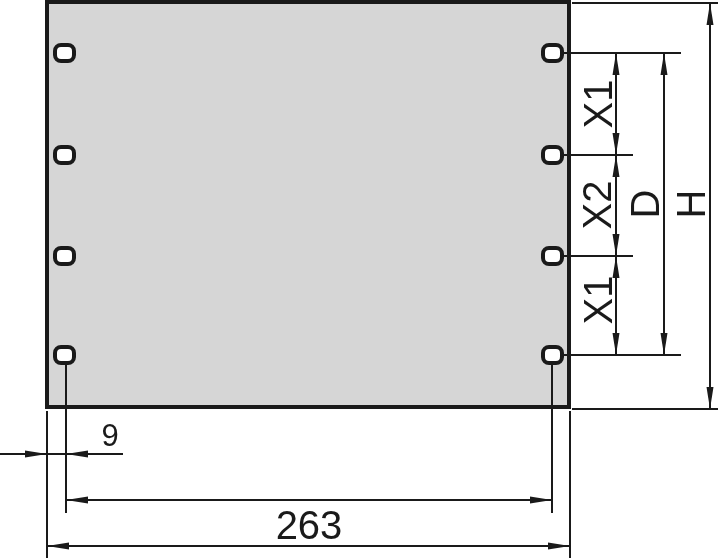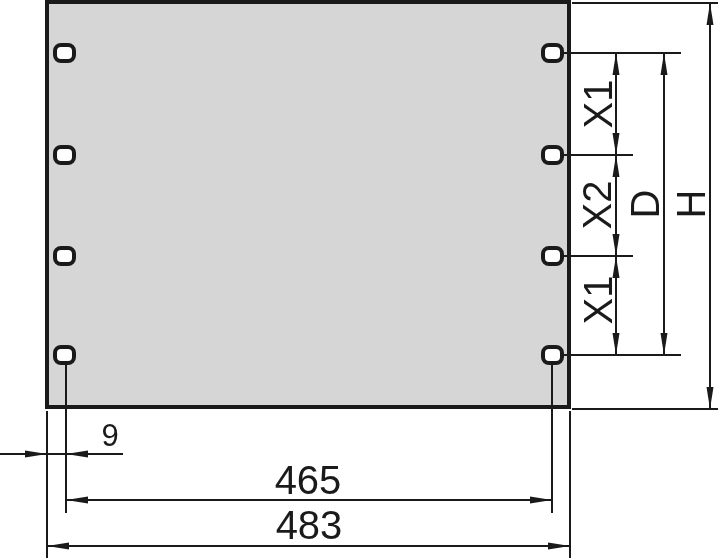--- a/index.html
+++ b/index.html
@@ -104,16 +104,15 @@
   <div class="hole" style="left:541px; top:145px;"></div>
   <div class="hole" style="left:541px; top:246px;"></div>
   <div class="hole" style="left:541px; top:345px;"></div>
 
   <div class="dim-label rot" style="left:598px; top:104px;">X1</div>
   <div class="dim-label rot" style="left:597px; top:205px;">X2</div>
   <div class="dim-label rot" style="left:598px; top:300px;">X1</div>
   <div class="dim-label rot" style="left:645px; top:204px;">D</div>
   <div class="dim-label rot" style="left:691px; top:204px;">H</div>
   <div class="dim-label small" style="left:110px; top:435px;">9</div>
-  <div class="dim-label" style="left:308px; top:480px;">465</div>
-  <div class="dim-label" style="left:309px; top:525px;">483</div>
+  <div class="dim-label" style="left:309px; top:525px;">263</div>
 
 </div>
 
 </body></html>

